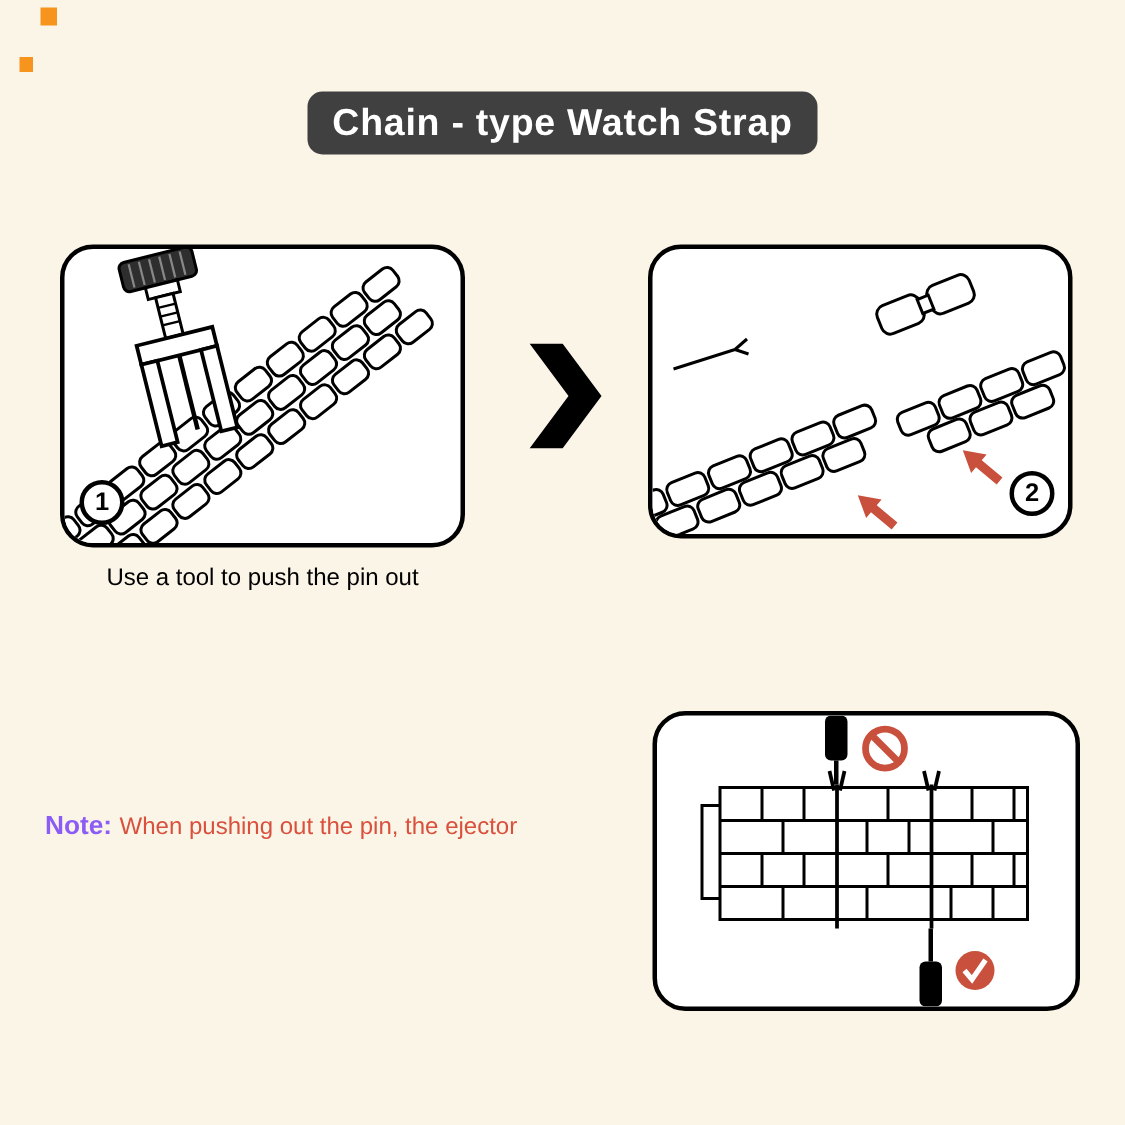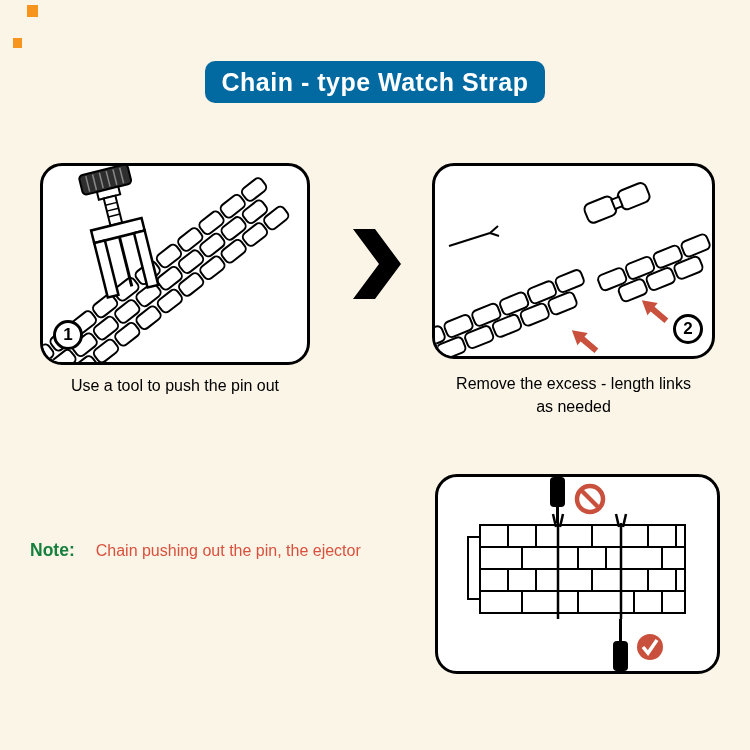--- a/index.html
+++ b/index.html
@@ -4,21 +4,21 @@
 <style>
   * { margin:0; padding:0; box-sizing:border-box; }
   body { background:#ffffff; font-family:"Liberation Sans", sans-serif; }
   .canvas {
     position:relative; width:750px; height:750px;
     background:#FBF5E8; overflow:hidden;
   }
   .artifact { position:absolute; background:#F7941D; }
   .banner {
     position:absolute; left:205px; top:61px; width:340px; height:42px;
-    background:#0369a1; border-radius:10px; color:#ffffff;
+    background:#404040; border-radius:10px; color:#ffffff;
     font-weight:bold; font-size:25px;
     display:flex; align-items:center; justify-content:center;
     letter-spacing:0.5px;
   }
   .panel {
     position:absolute; background:#ffffff;
     border:3px solid #000; border-radius:22px; overflow:hidden;
   }
   #panel1 { left:40px;  top:163px; width:270px; height:202px; }
   #panel2 { left:432px; top:163px; width:283px; height:196px; }
@@ -36,21 +36,21 @@
   .caption {
     position:absolute; color:#000; font-size:16px; text-align:center;
     line-height:23px;
   }
   #caption1 { left:40px; top:374px; width:270px;text-align:center; }
   #caption2 { left:432px; top:372px; width:283px; }
   .note {
     position:absolute; left:30px; top:537px; width:470px;
     font-size:16px; line-height:27px; color:#D9503C; white-space:nowrap;
   }
-  .note-label { color:#15803d; font-weight:bold; font-size:17.5px; margin-right:21px; }
+  .note-label { color:#8b5cf6; font-weight:bold; font-size:17.5px; margin-right:5px; }
 </style>
 </head>
 <body>
 
 <div class="canvas">
 
   <div class="artifact" style="left:27px; top:5px; width:11px; height:12px;"></div>
   <div class="artifact" style="left:13px; top:38px; width:9px; height:10px;"></div>
 
   <div class="banner">Chain - type Watch Strap</div>
@@ -162,27 +162,23 @@
           <rect x="115" y="150" width="27" height="16" rx="5"></rect>
       </g>
 
       <path d="M0 8 L14 0 L14 5 L32 5 L32 11 L14 11 L14 16 Z" fill="#C8503C" transform="translate(142,158) rotate(40)"></path>
       <path d="M0 8 L14 0 L14 5 L32 5 L32 11 L14 11 L14 16 Z" fill="#C8503C" transform="translate(212,128) rotate(40)"></path>
     </svg>
     <div class="badge" id="badge2">2</div>
   </div>
 
   <div class="caption" id="caption1">Use a tool to push the pin out</div>
-  <div class="caption" id="caption2">
-    <div>Remove the excess - length links</div>
-    <div>as needed</div>
-  </div>
 
   <div class="note">
-    <div><span class="note-label">Note:</span><span>Chain pushing out the pin, the ejector</span></div>
+    <div><span class="note-label">Note:</span><span>When pushing out the pin, the ejector</span></div>
   </div>
 
   <div class="panel" id="panel3">
     <svg width="279" height="194" viewBox="0 0 279 194">
 
       <g fill="none" stroke="#000" stroke-width="2">
         <rect x="42" y="48" width="205" height="88" fill="#ffffff"></rect>
         <polyline points="42,60 30,60 30,122 42,122"></polyline>
         <line x1="42" y1="70" x2="247" y2="70"></line>
         <line x1="42" y1="92" x2="247" y2="92"></line>

